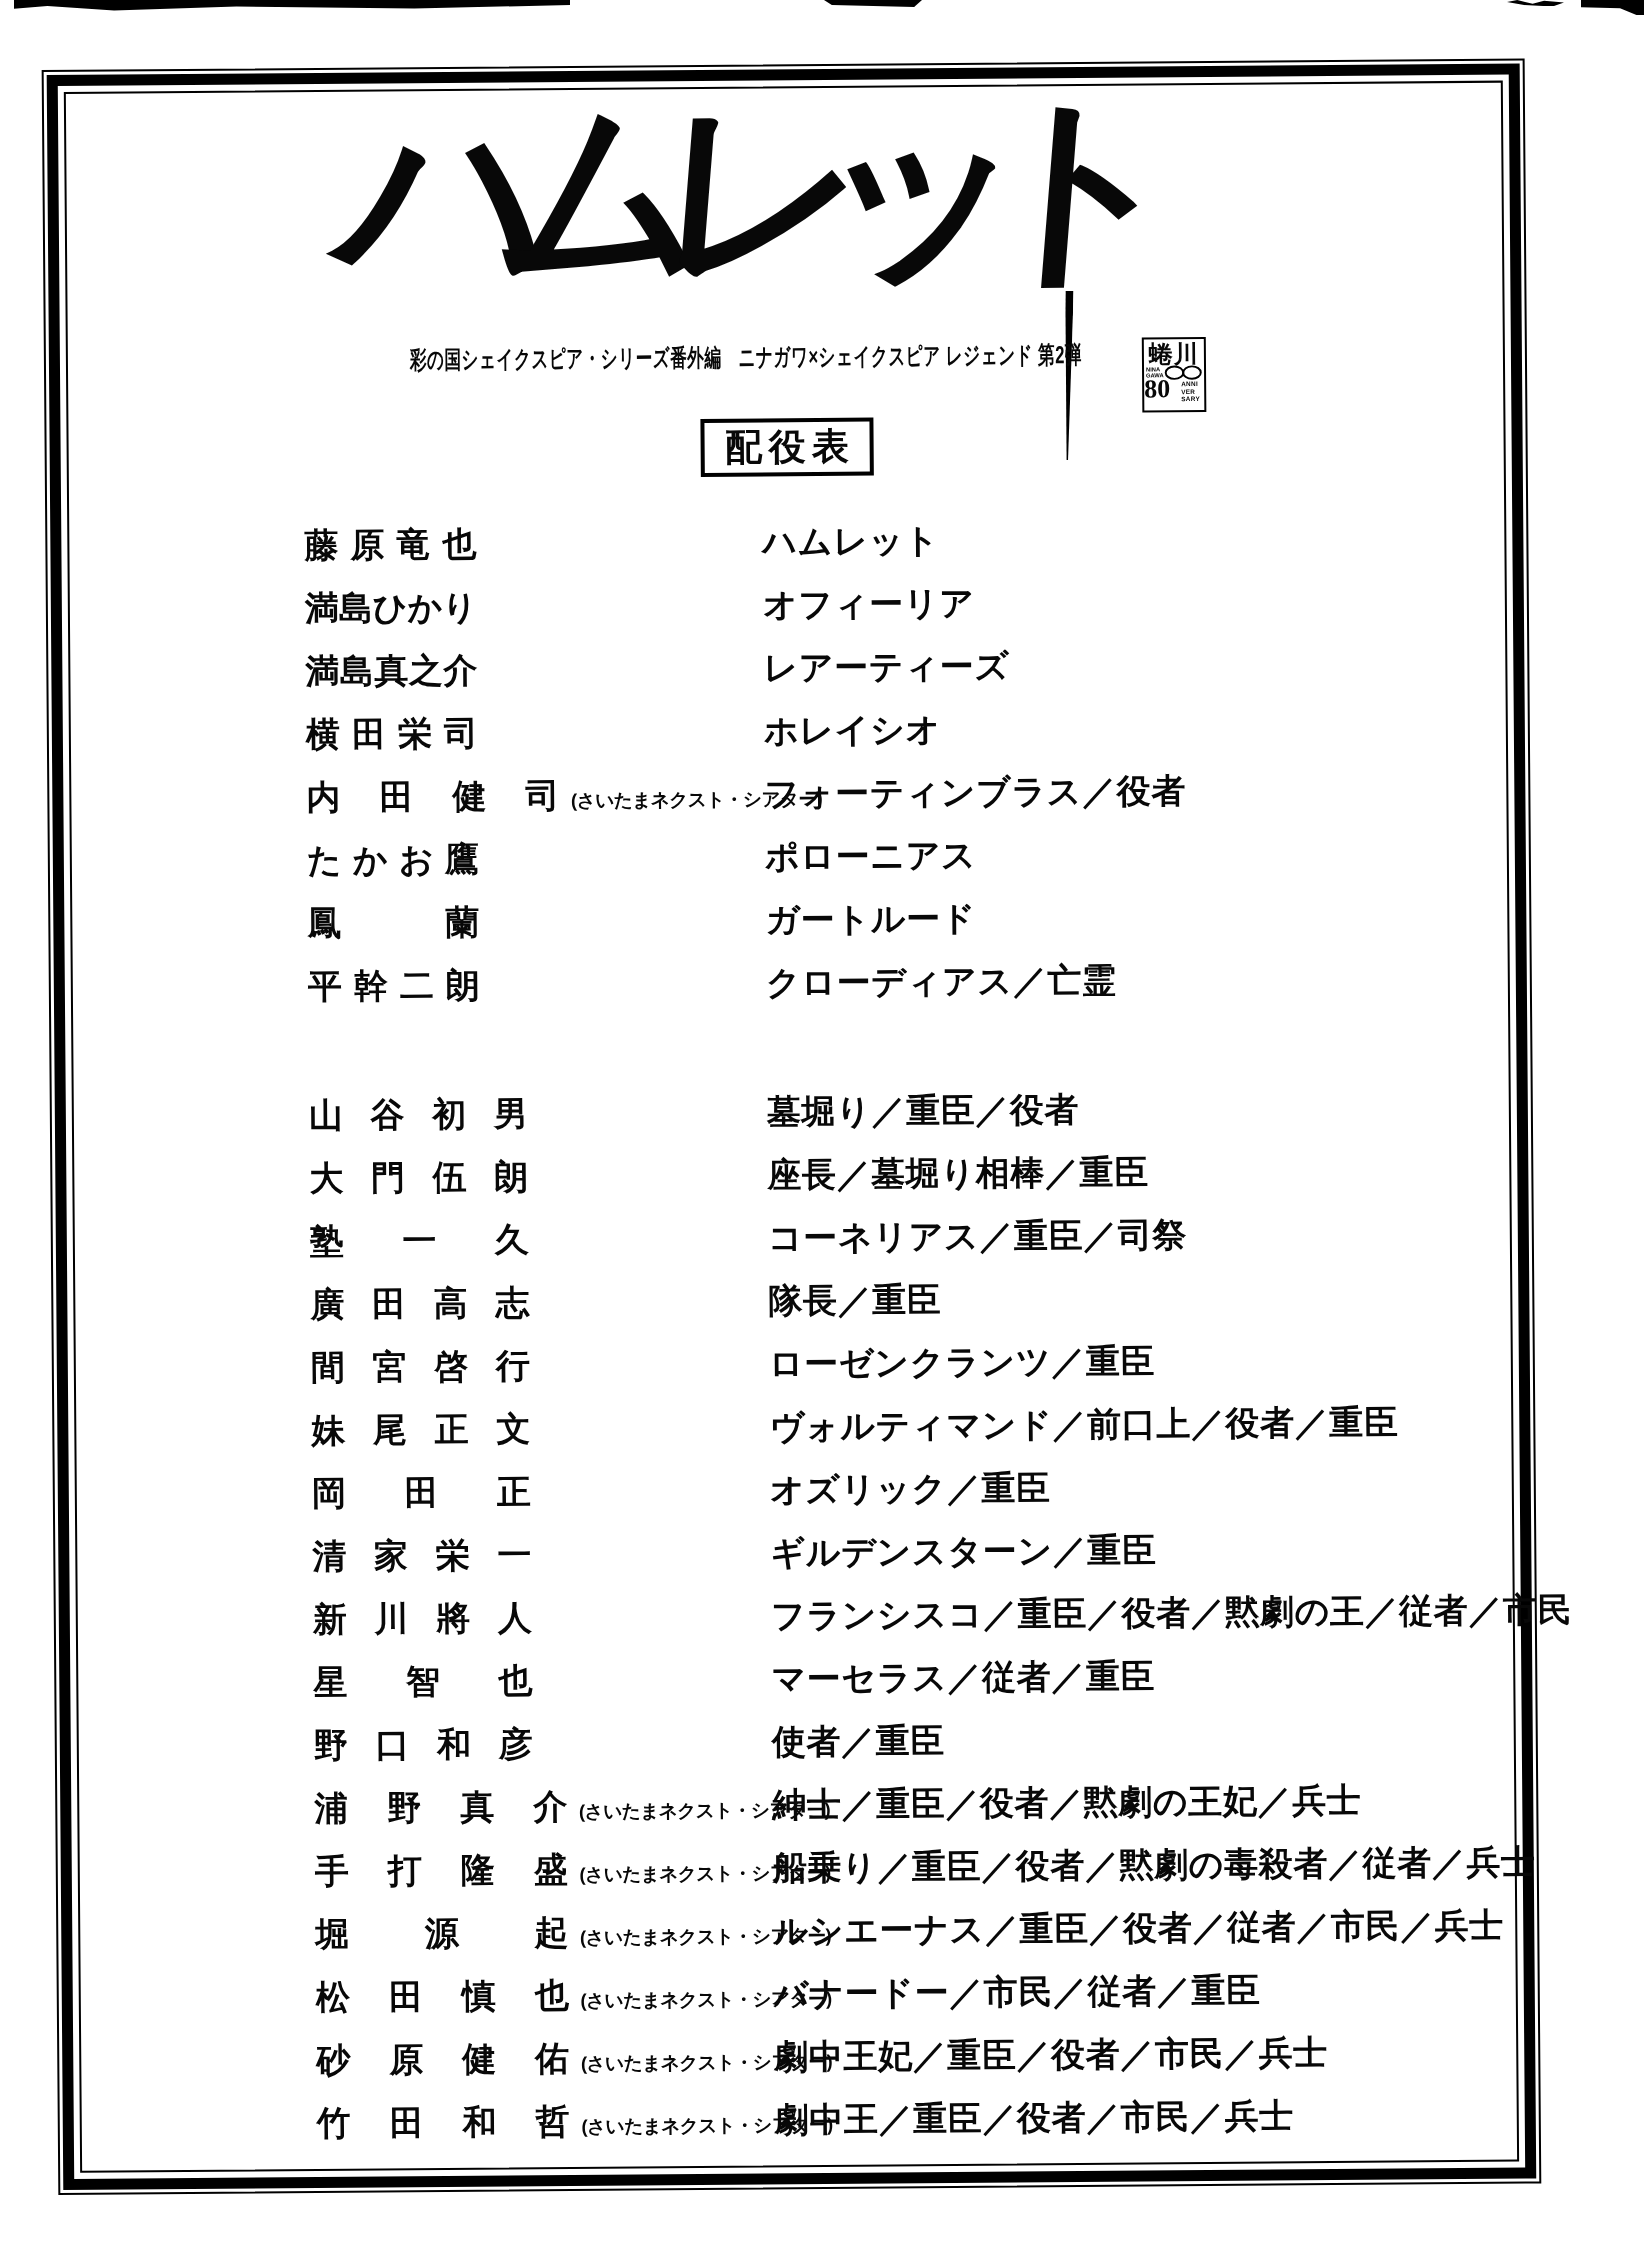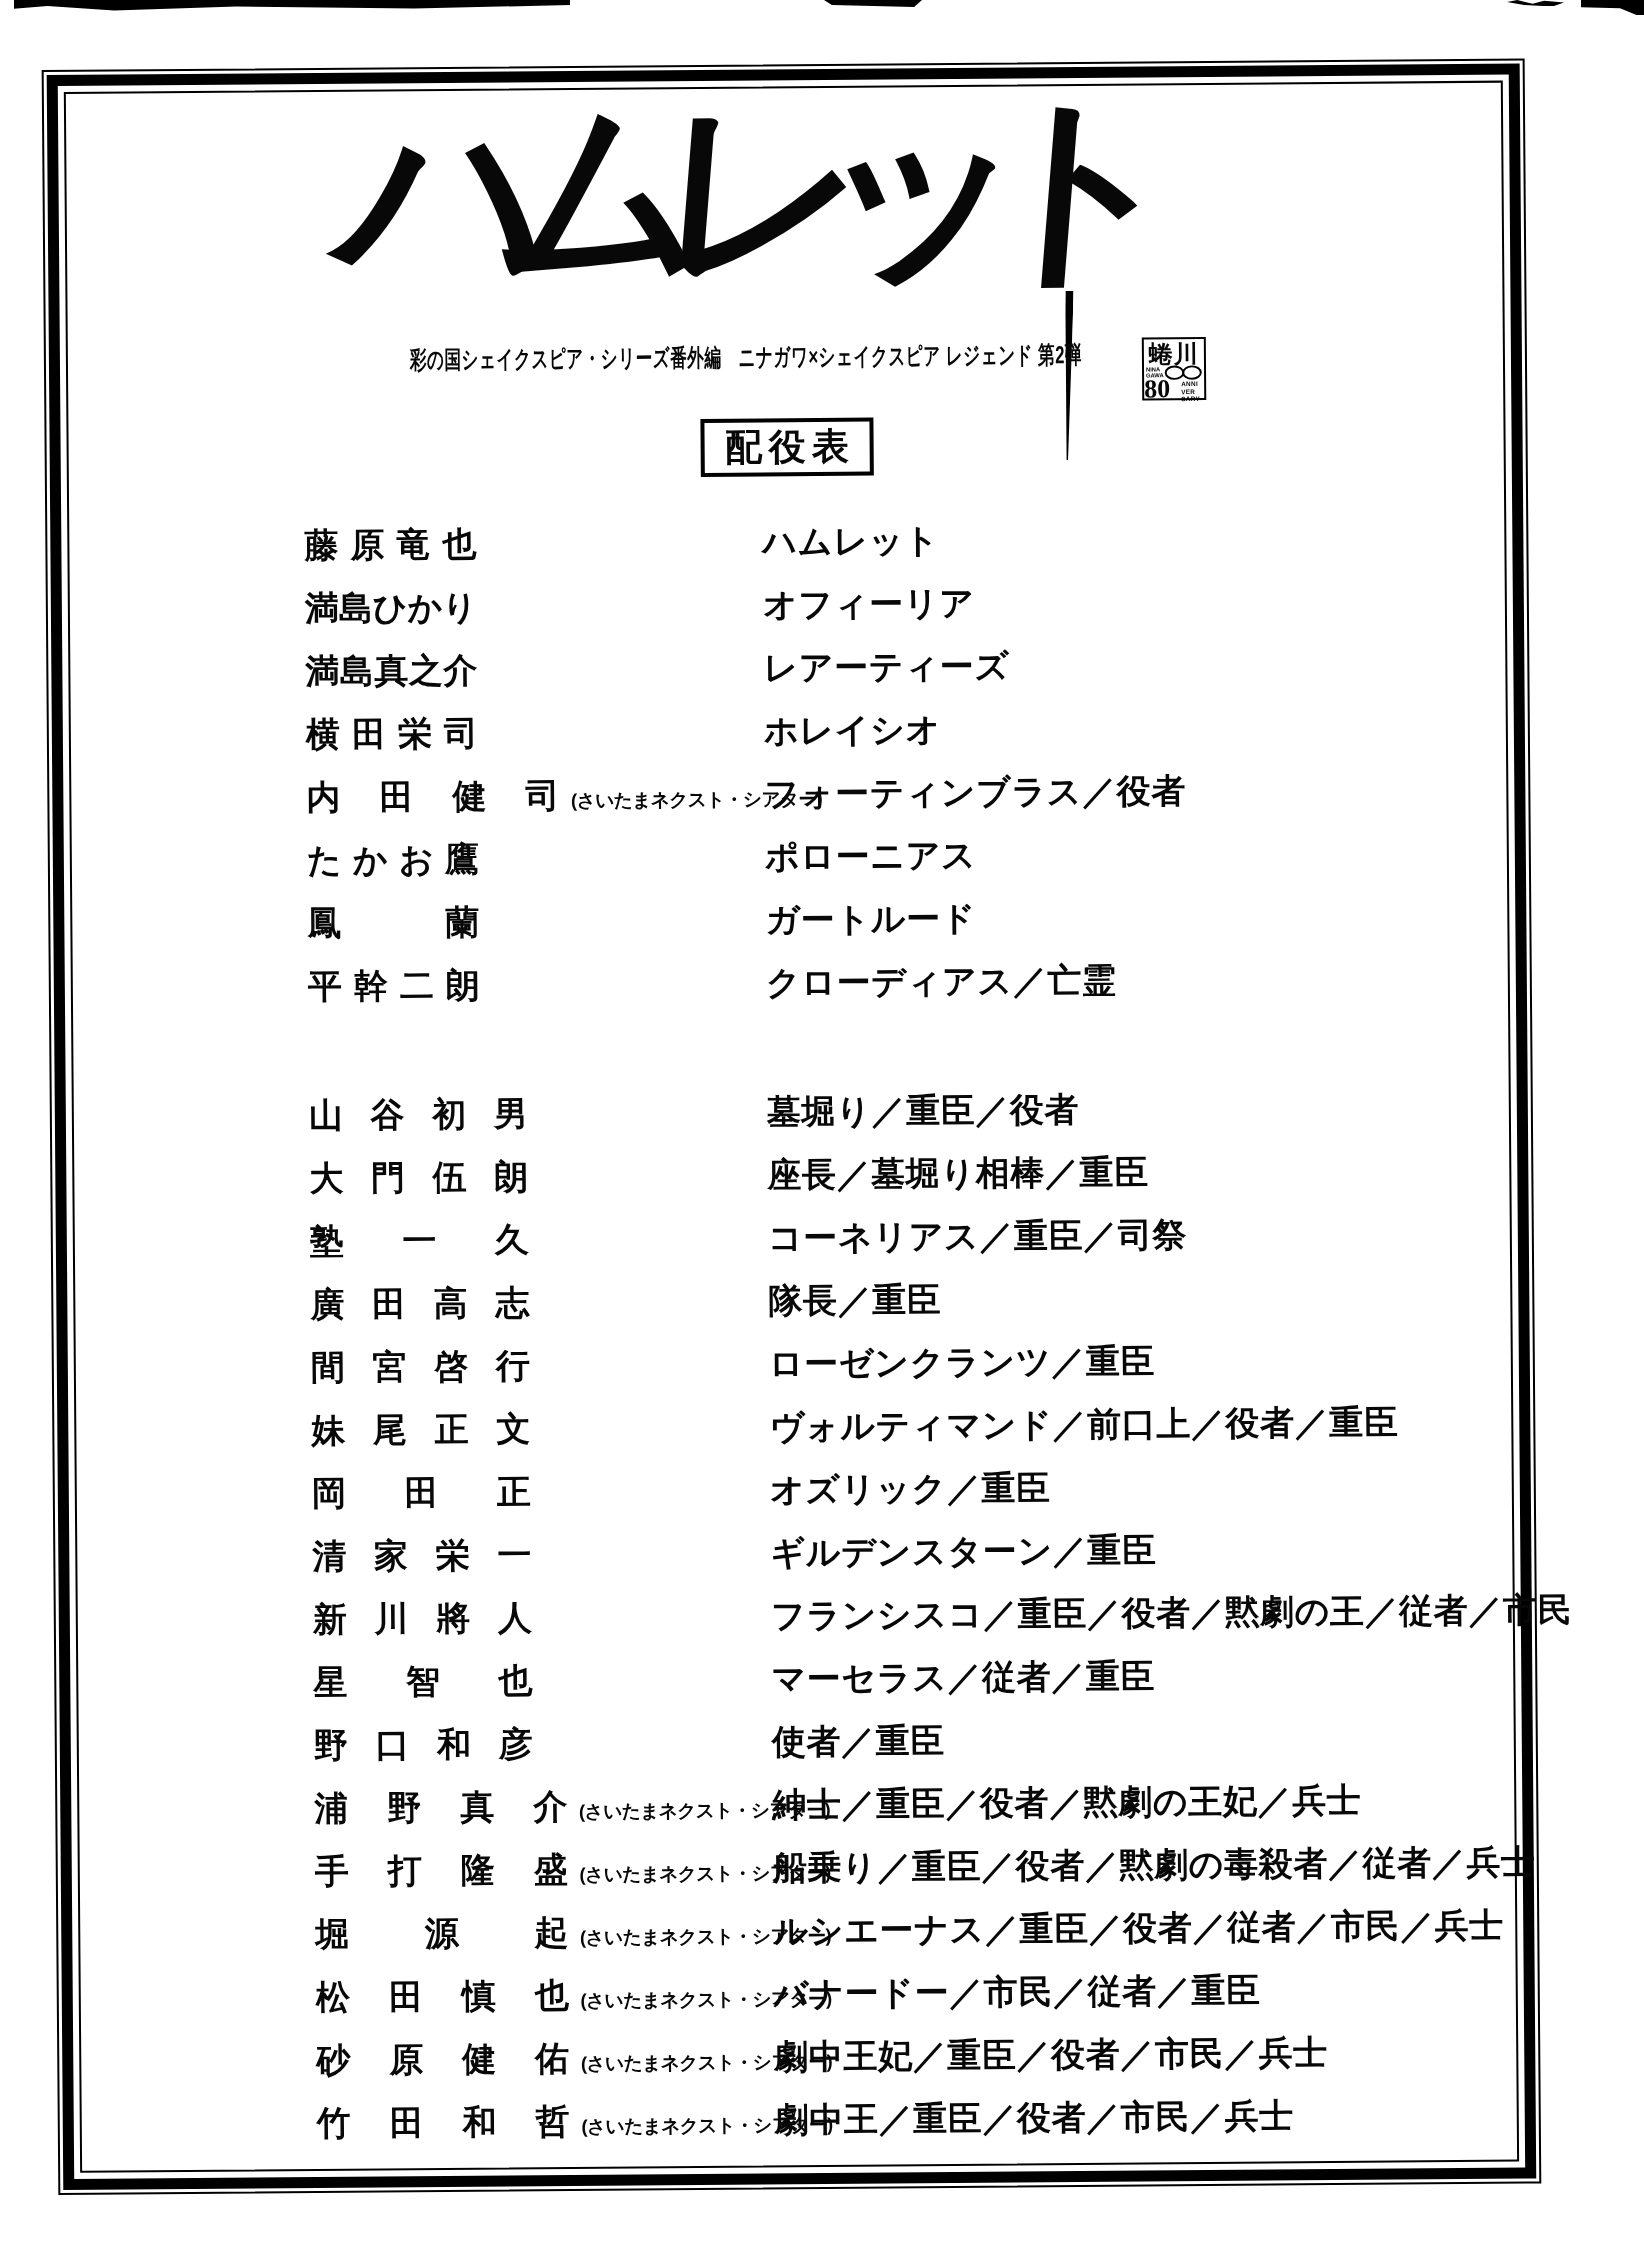--- a/index.html
+++ b/index.html
@@ -29,21 +29,21 @@
   
   .title{position:absolute;left:348px;top:89px;font-size:206px;line-height:1;
          font-weight:700;letter-spacing:-52px;transform:skewX(-5deg);white-space:nowrap;}
   .title-tail{position:absolute;left:1070px;top:293px;width:8.4px;height:169px;background:#000;
               transform:rotate(1.3deg);clip-path:polygon(0 0,100% 0,62% 100%,45% 100%);}
   .subtitle{position:absolute;left:416px;top:340px;font-size:24.5px;font-weight:700;
             font-family:"Liberation Sans","DejaVu Sans",sans-serif;
             transform:scaleX(0.68);transform-origin:0 0;white-space:nowrap;letter-spacing:0.6px;}
 
   
-  .logo{position:absolute;left:1148px;top:340px;width:64px;height:63px;
+  .logo{position:absolute;left:1148px;top:340px;width:64px;height:75px;
         border:2.6px solid #000;box-sizing:border-box;}
   .logo .kanji{position:absolute;left:0;right:0;top:-1.3px;text-align:center;
                font-size:24px;font-weight:700;letter-spacing:1.3px;}
   .logo .ltiny{position:absolute;left:1.9px;top:28px;font-size:5.8px;font-weight:700;
                line-height:5.8px;font-family:"Liberation Sans","DejaVu Sans",sans-serif;}
   .logo .glasses{position:absolute;right:0.6px;top:24.5px;}
   .logo .num{position:absolute;left:0;top:37px;font-size:26px;font-weight:700;line-height:1;}
   .logo .rtiny{position:absolute;left:37px;top:41px;font-size:6.4px;font-weight:700;
                line-height:7.7px;letter-spacing:0.3px;
                font-family:"Liberation Sans","DejaVu Sans",sans-serif;}

